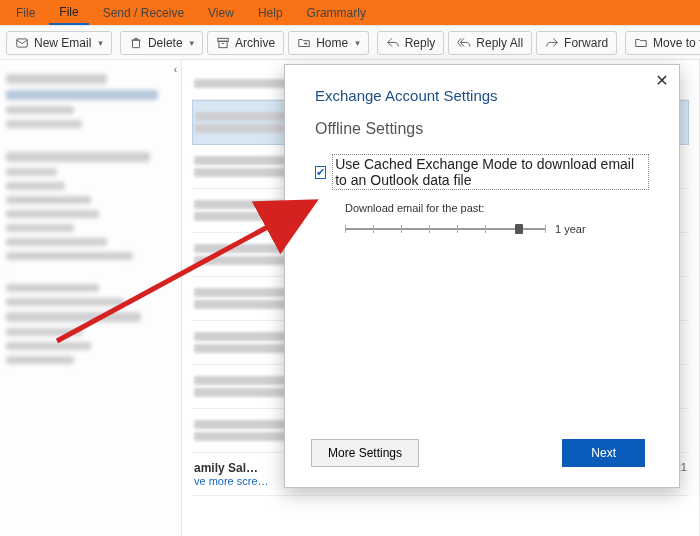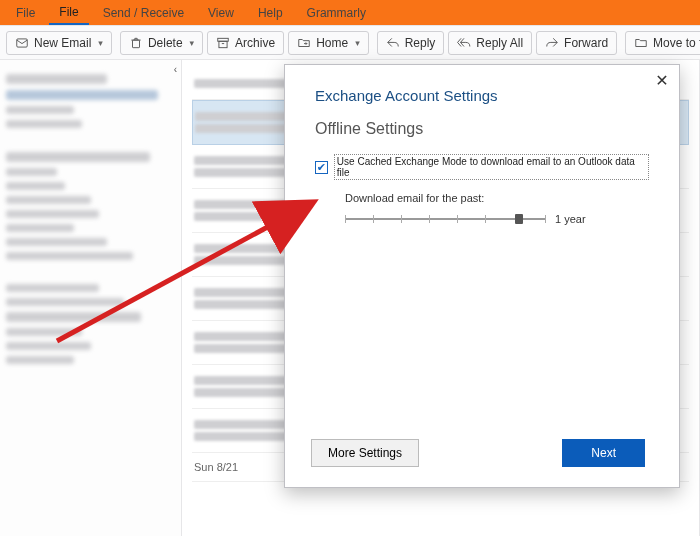--- a/index.html
+++ b/index.html
@@ -37,21 +37,21 @@
   .msg-visible .date { color: #666; font-size: 11px; }
 
   
   .dialog { position: absolute; left: 284px; top: 64px; width: 396px; height: 424px; background: #fff; border: 1px solid #bfbfc4; box-shadow: 0 6px 18px rgba(0,0,0,0.25); z-index: 20; }
   .dialog .close { position: absolute; right: 6px; top: 4px; width: 22px; height: 22px; display:flex; align-items:center; justify-content:center; cursor:pointer; color:#333; font-size:16px; }
   .dialog .title { font-size: 15px; color: #1b4f84; padding: 22px 30px 12px 30px; }
   .dialog .section { padding: 4px 30px; color: #555; font-size: 16px; }
   .dialog .chkrow { display: flex; align-items: center; gap: 6px; padding: 12px 30px 4px 30px; }
   .dialog .chkbox { width: 13px; height: 13px; border: 1px solid #1565c0; display:flex; align-items:center; justify-content:center; background:#fff; cursor:pointer; }
   .dialog .chkbox .mark { color:#1565c0; font-size:11px; line-height:1; }
-  .dialog .chklabel { font-size: 10px; color: #222; border: 1px dotted #888; padding: 1px 2px; }
+  .dialog .chklabel { font-size: 14px; color: #222; border: 1px dotted #888; padding: 1px 2px; }
   .dialog .subrow { padding: 8px 30px 2px 60px; color: #333; font-size: 11px; }
   .dialog .slider-wrap { display: flex; align-items: center; gap: 10px; padding: 6px 46px 0 60px; }
   .dialog .track { position: relative; width: 200px; height: 14px; }
   .dialog .track::before { content:""; position:absolute; left:0; right:0; top:6px; height:2px; background:#999; }
   .dialog .thumb { position:absolute; top:2px; left:170px; width:8px; height:10px; background:#555; border-radius:1px; cursor:pointer; }
   .dialog .tick { position:absolute; top:3px; width:1px; height:8px; background:#aaa; }
   .dialog .sval { font-size: 11px; color: #333; }
   .dialog .btnrow { position:absolute; left:0; right:8px; bottom: 20px; display:flex; justify-content: space-between; padding: 0 26px; }
   .dialog .dbtn { padding: 6px 16px; font-size: 12px; border: 1px solid #bbb; background: #f1f1f1; cursor:pointer; }
   .dialog .dbtn.primary { background: #0b5cba; border-color:#0b5cba; color:#fff; padding: 6px 28px; }
@@ -196,20 +196,24 @@
       </div>
     <div class="msgitem">
         <div class="ml" style="width:50%"></div>
         <div class="ml" style="width:30%"></div>
       </div>
     <div class="msgitem">
         <div class="ml" style="width:45%"></div>
         <div class="ml" style="width:25%"></div>
       </div>
     <div class="msg-visible">
+      <div>
+        <div class="subj">amily Sal…</div>
+        <div class="preview">ve more scre…</div>
+      </div>
       <div class="date">Sun 8/21</div>
     </div>
   </div>
 </div>
 
 <div class="dialog">
   <div class="close">
     <span>✕</span>
   </div>
   <div class="title">Exchange Account Settings</div>

